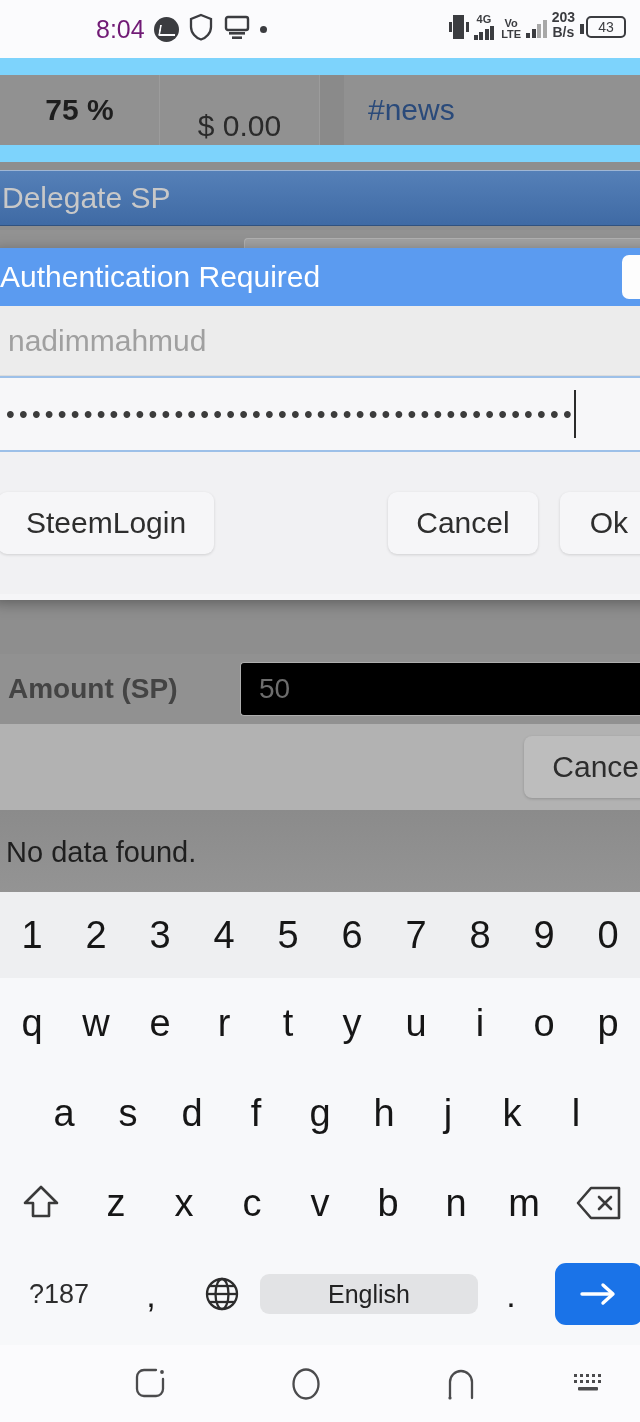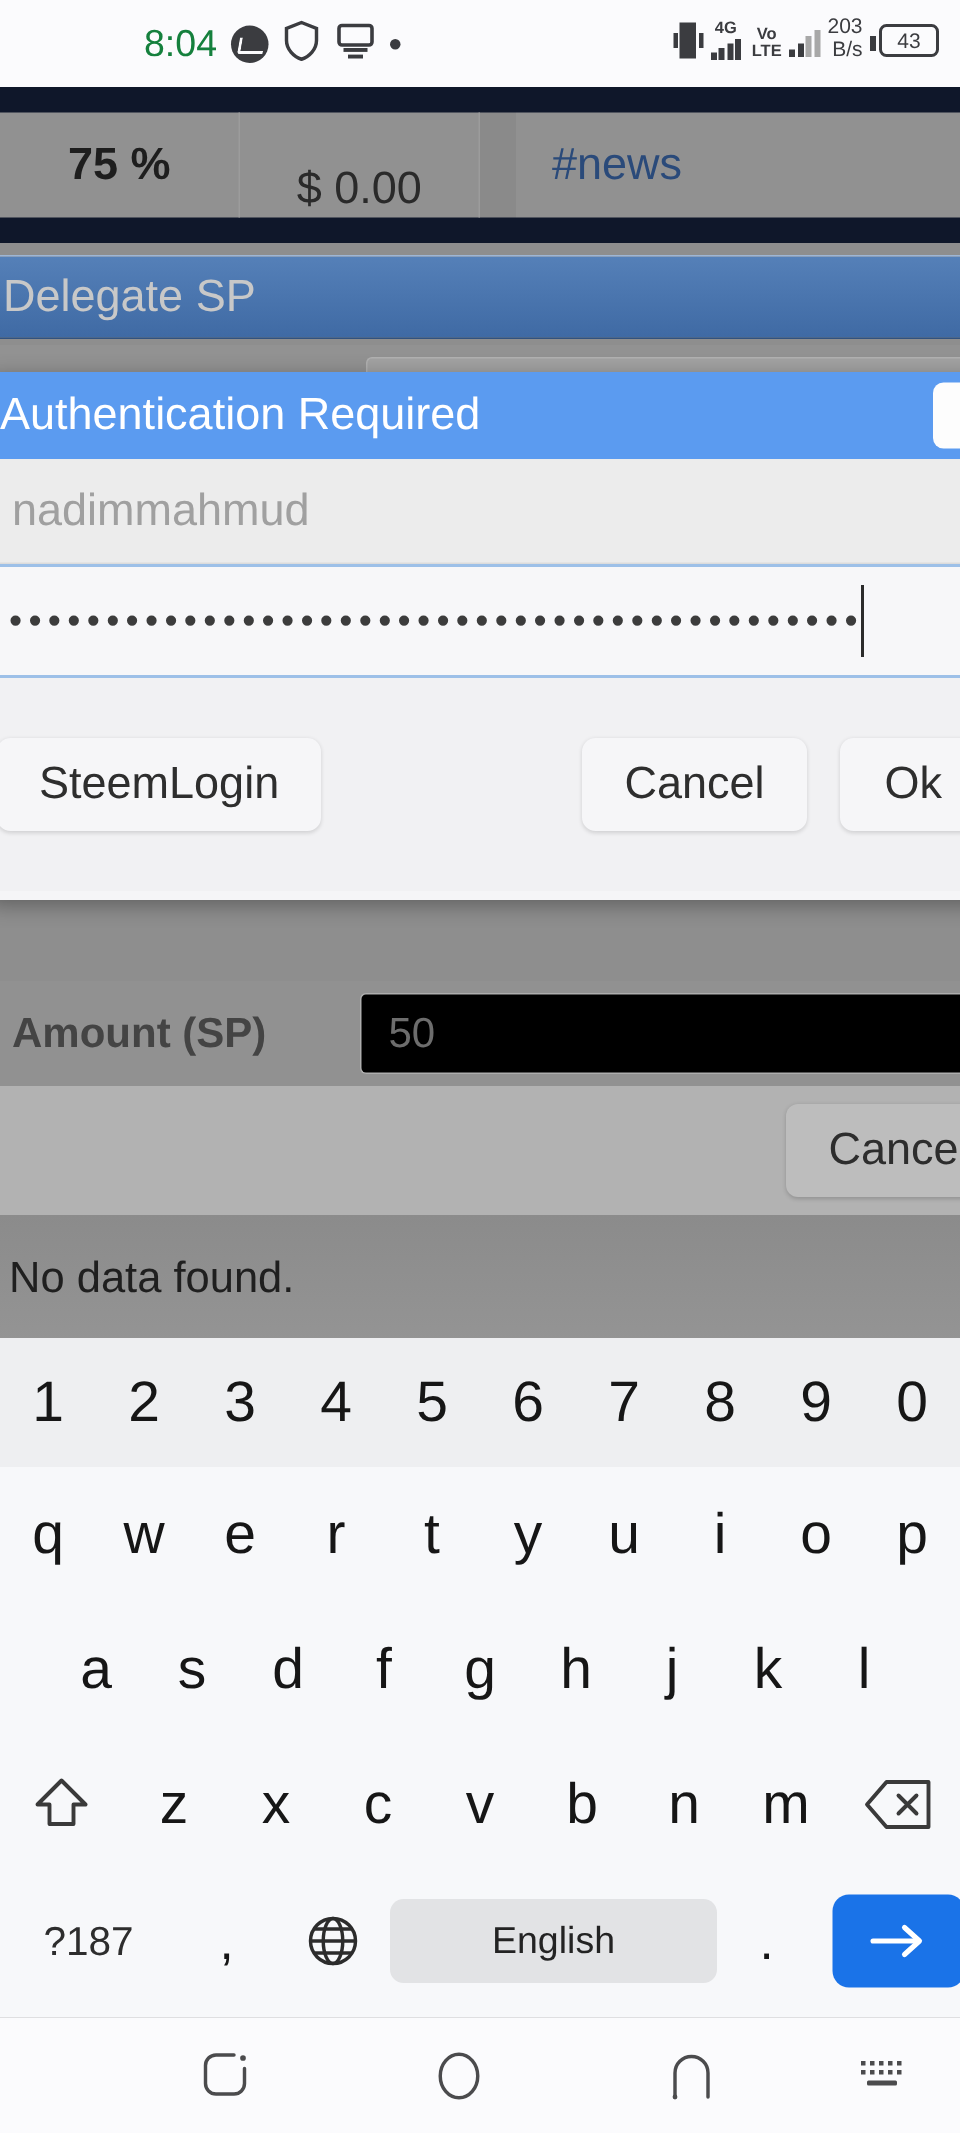--- a/index.html
+++ b/index.html
@@ -10,21 +10,21 @@
     overflow: hidden;
   }
   #screen { position: relative; width: 640px; height: 1422px; background:#fff; }
 
   
   .statusbar {
     position:absolute; top:0; left:0; width:640px; height:58px;
     background:#fbfbfd; display:flex; align-items:center;
   }
   .sb-left { display:flex; align-items:center; gap:9px; margin-left:96px; }
-  .sb-time { font-size:25px; color:#15803d; letter-spacing:0px; }
+  .sb-time { font-size:25px; color:#701a75; letter-spacing:0px; }
   .sb-right { position:absolute; right:14px; top:10px; display:flex; align-items:flex-end; gap:5px; }
   .ico { display:inline-block; vertical-align:middle; }
   .msgr { width:25px; height:25px; border-radius:50%; background:#3b3c40; position:relative; }
   .msgr:after {
     content:""; position:absolute; left:5px; top:8px; width:15px; height:9px;
     border-bottom:2.6px solid #fbfbfd; border-left:2.6px solid #fbfbfd;
     transform: skewX(-10deg); border-radius:0 0 0 2px;
   }
   .dot-small { width:7px; height:7px; background:#3b3c40; border-radius:50%; }
   .sigbars { display:flex; align-items:flex-end; gap:1.5px; height:22px; }
@@ -38,21 +38,21 @@
     width:40px; height:22px; border:2px solid #3b3c40; border-radius:5px;
     font-size:14px; display:flex; align-items:center; justify-content:center; color:#3b3c40;
     position:relative;
   }
 
   
   .app { position:absolute; top:58px; left:0; width:640px; height:1364px; background:#8e8e8e; }
 
   .row-stats {
     position:absolute; top:0; left:0; width:640px; height:104px;
-    background:#0f172a; display:flex; align-items:center;
+    background:#7dd3fc; display:flex; align-items:center;
   }
   .cell { height:70px; display:flex; align-items:center; justify-content:center;
           background:#919191; border-right:1px solid #9c9c9c; }
   .cell.v1 { width:160px; }
   .cell.v2 { width:160px; }
   .gap { width:24px; height:70px; background:#8a8a8a; }
   .cell.v3 { width:296px; justify-content:flex-start; padding-left:24px; border-right:none; }
   .stat-pct { font-size:30px; font-weight:bold; color:#1e1e1e; }
   .stat-amt { font-size:30px; color:#2a2a2a;margin-top:31px; }
   .news { font-size:30px; color:#2a4a7a; }
@@ -162,21 +162,21 @@
   .key {
     flex:1; display:flex; align-items:center; justify-content:center;
     font-size:38px; color:#161616; font-weight:400;
   }
   .krow.r1 { height:90px; }
   .krow.r2 { height:90px; padding:0 32px; }
   .krow.r3 { height:90px; }
   .krow.r4 { height:92px; align-items:center; }
   .key.shift, .key.back { flex:0 0 82px; }
   .sp-bar {
-    flex:0 0 218px; height:56px; background:#e2e3e5; border-radius:9px;
+    flex:0 0 218px; height:40px; background:#e2e3e5; border-radius:9px;
     display:flex; align-items:center; justify-content:center; font-size:25px; color:#232323;
   }
   .enter {
     flex:0 0 88px; height:62px; background:#1a73e8; border-radius:11px;
     display:flex; align-items:center; justify-content:center;
   }
   .k-comma, .k-period { flex:0 0 66px; text-align:center; font-size:34px; color:#161616;
     display:flex; align-items:flex-end; justify-content:center; padding-bottom:10px; height:62px; }
   .k-globe { flex:0 0 76px; display:flex; align-items:center; justify-content:center; }
   .k-123 { flex:0 0 118px; display:flex; align-items:center; justify-content:center; font-size:27px; color:#2d2d2d; }
@@ -234,21 +234,21 @@
       <span class="netgrp" style="margin-left:2px;">
         <span class="net-label">Vo</span>
         <span class="net-label">LTE</span>
       </span>
       <span class="sigbars" style="margin-bottom:2px;">
         <i style="height:5px;"></i>
           <i style="height:9px;"></i>
           <i style="height:14px;background:#a8a8a8;"></i>
           <i style="height:18px;background:#a8a8a8;"></i>
       </span>
-      <span class="netgrp" style="align-items:flex-end;">
+      <span class="netgrp" style="align-items:center;font-weight:bold;">
         <span class="speed">203</span>
         <span class="speed">B/s</span>
       </span>
       <span class="ico" style="width:4px;height:10px;background:#3b3c40;margin-bottom:6px;"></span>
       <span class="batt" style="margin-left:-3px;margin-bottom:2px;">
         <span>43</span>
       </span>
     </div>
   </div>
 

